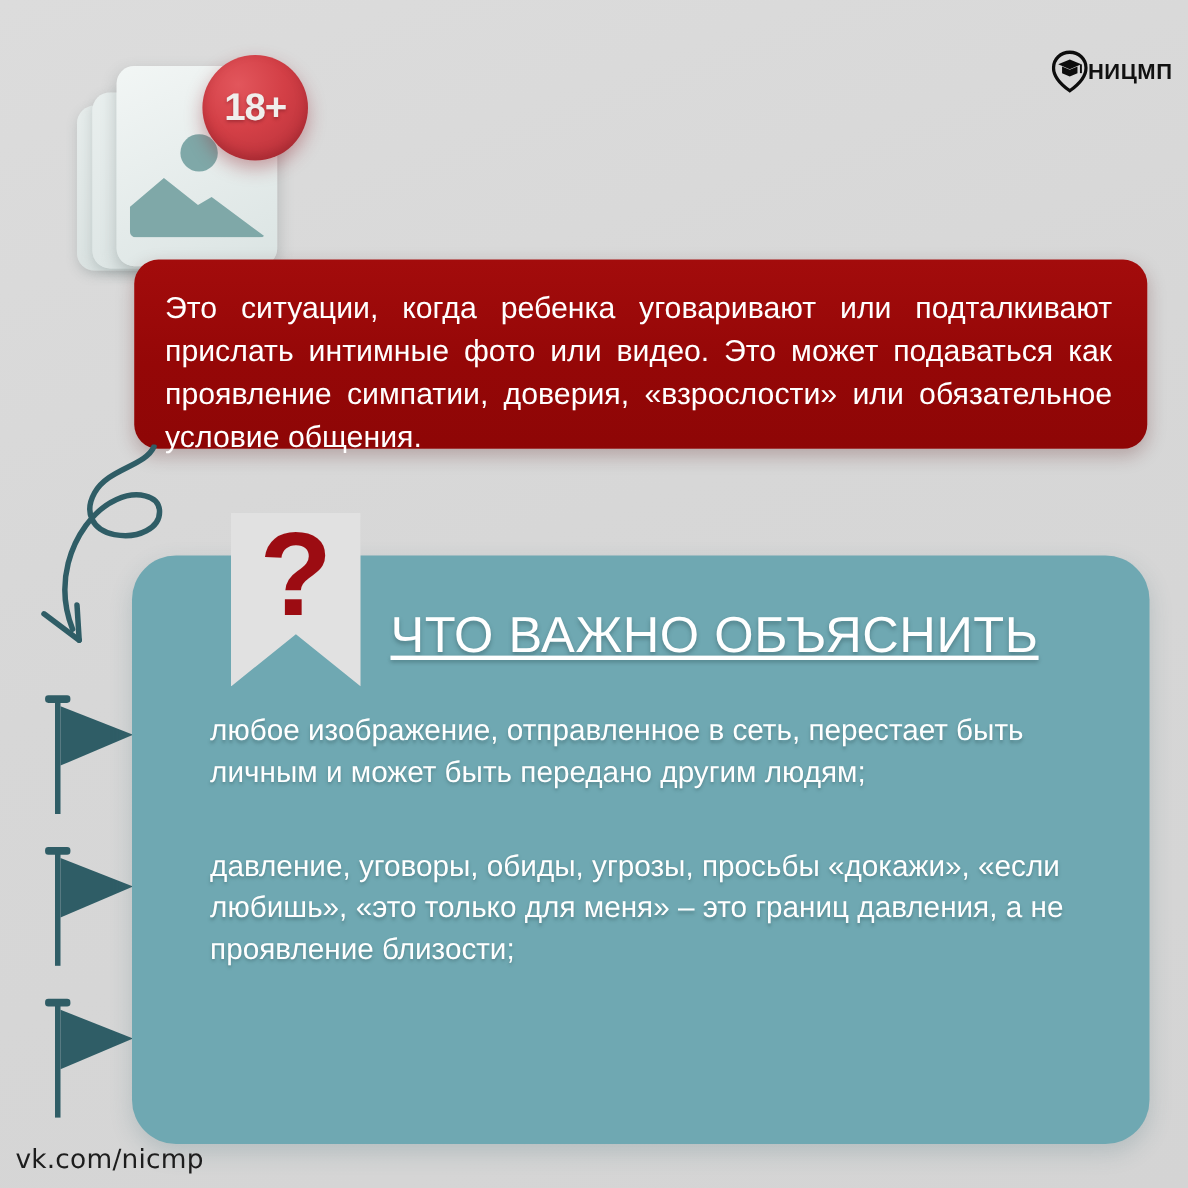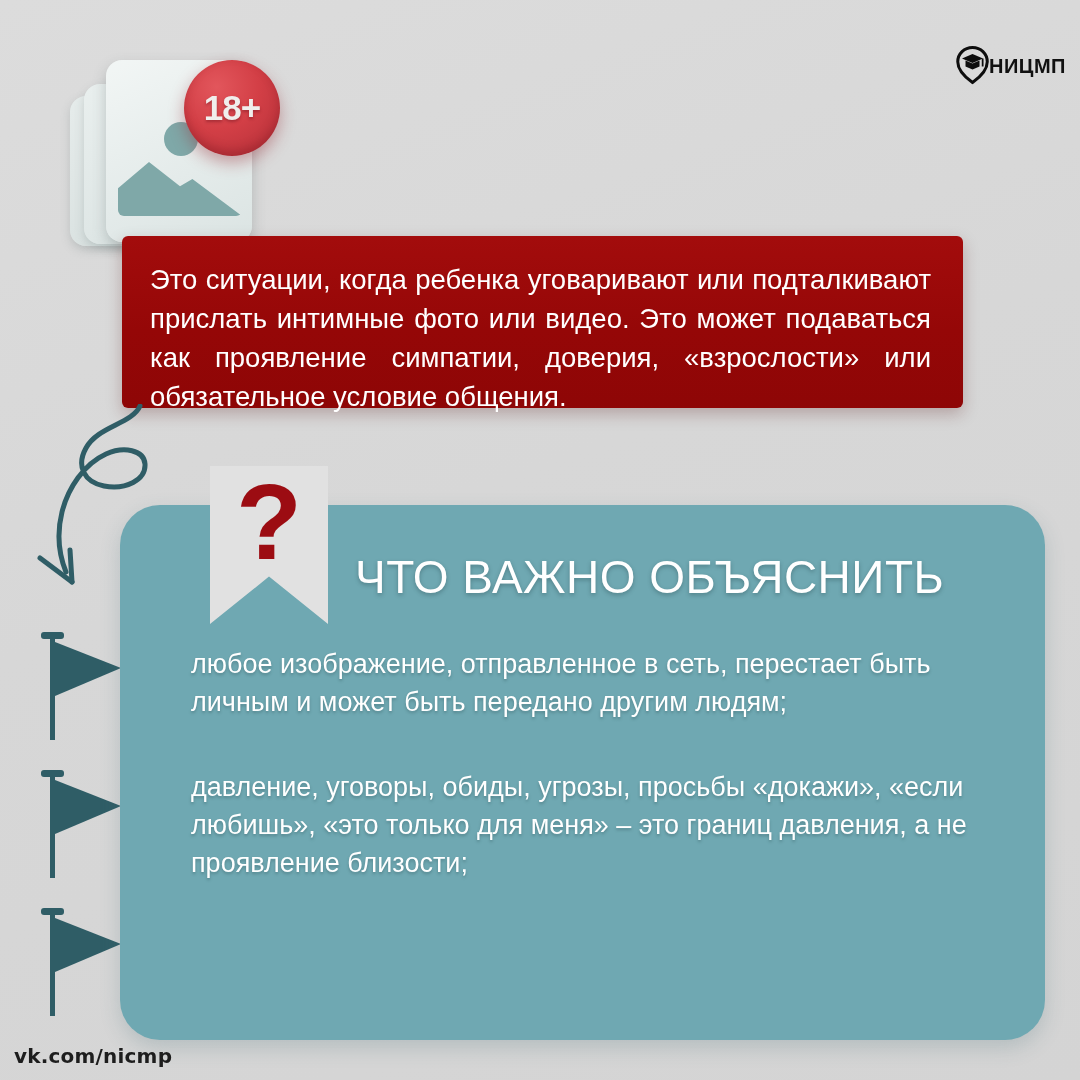--- a/index.html
+++ b/index.html
@@ -87,21 +87,21 @@
   }
   .card.front .corner {
     position: absolute;
     right: 0; top: 0;
     width: 0; height: 0;
     border-left: 26px solid transparent;
     border-top: 26px solid #dbe3e2;
   }
   #badge18 {
     position: absolute;
-    left: 118px; top: 16px;
+    left: 118px; top: 6px;
     width: 96px; height: 96px;
     border-radius: 50%;
     background: radial-gradient(circle at 34% 28%, #e2565c 0%, #d33f46 45%, #b22f38 100%);
     box-shadow: 0 7px 16px rgba(150,40,50,.40), inset 0 -5px 10px rgba(120,20,30,.35);
     display: flex;
     align-items: center;
     justify-content: center;
   }
   #badge18 span {
     font-family: "Liberation Sans", sans-serif;
@@ -125,24 +125,24 @@
     letter-spacing: 0.4px;
     color: #2e5458;
     text-transform: uppercase;
   }
 
   
   #red-block {
     position: absolute;
     left: 122px;
     top: 236px;
-    width: 841px;
+    width: 921px;
     height: 172px;
     background: linear-gradient(180deg, #a30c0c 0%, #950707 55%, #8e0606 100%);
-    border-radius: 6px;
+    border-radius: 22px;
     box-shadow: 0 6px 16px rgba(80,10,10,.25);
     box-sizing: border-box;
     padding: 24px 32px 22px 28px;
   }
   #red-text {
     font-family: "Liberation Sans", sans-serif;
     font-size: 27.5px;
     line-height: 1.42;
     color: #ffffff;
     text-align: justify;
@@ -218,20 +218,21 @@
     height: 88px;
     display: flex;
     align-items: center;
     font-family: "Liberation Sans", sans-serif;
     font-weight: 400;
     font-size: 46px;
     letter-spacing: 0.5px;
     color: #ffffff;
     text-transform: uppercase;
     text-shadow: 0 2px 4px rgba(45,80,86,.45);
+    text-decoration: underline;
   }
 
   
   #bullets {
     position: absolute;
     left: 166px;
     top: 645px;
     width: 856px;
   }
   .bullet {
@@ -244,24 +245,23 @@
     margin-left: 25px;
   }
   .bullet:last-child { margin-bottom: 0; }
 
   
   #footer {
     position: absolute;
     left: 14px;
     bottom: 12px;
     font-family: "DejaVu Sans", sans-serif;
-    font-size: 20px;
+    font-size: 24px;
     color: #1d1d1d;
     letter-spacing: 0.2px;
-    font-weight: bold;
   }
 </style>
 </head>
 <body>
 
 <div id="page">
 
   <div id="logo">
     <svg width="66" height="76" viewBox="0 0 66 76">
       <path d="M33 3 C16.5 3 3.5 15.5 3.5 31.5 C3.5 47 19 63 33 73 C47 63 62.5 47 62.5 31.5 C62.5 15.5 49.5 3 33 3 Z" fill="none" stroke="#0d0d0d" stroke-width="6"></path>

